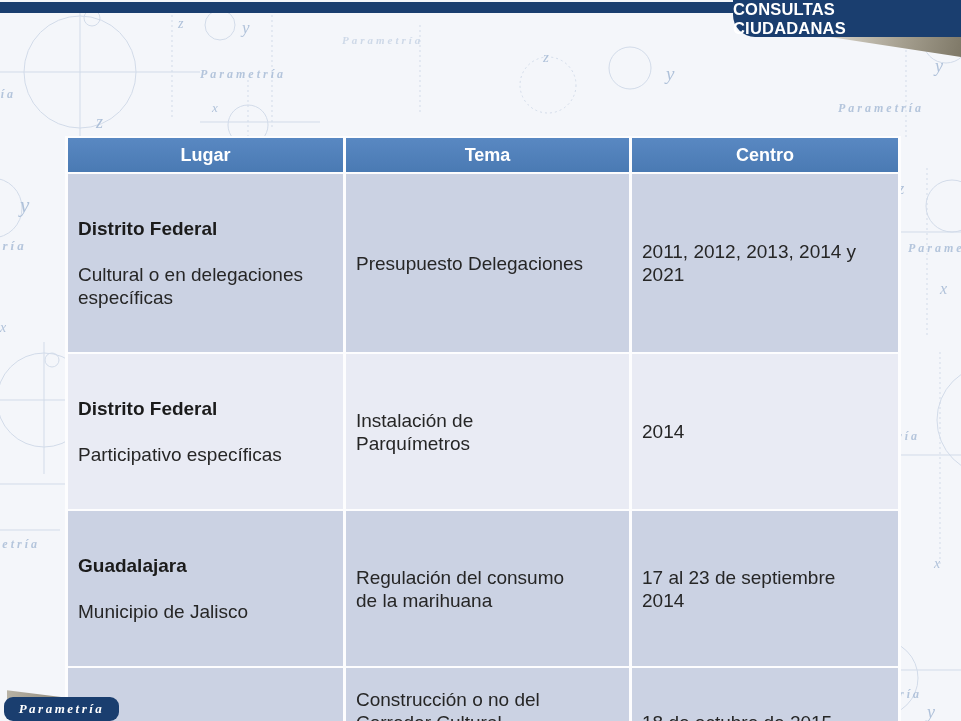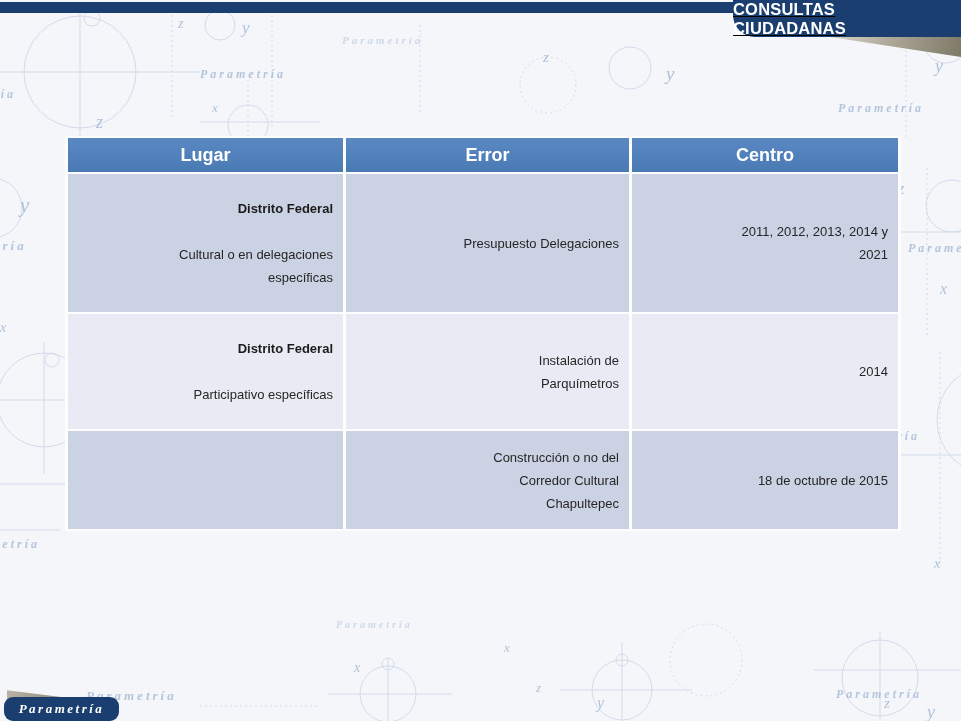--- a/index.html
+++ b/index.html
@@ -8,21 +8,21 @@
     background:#f4f6fa;
     font-family:"Liberation Sans", sans-serif;
   }
   svg.bg{position:absolute; inset:0; pointer-events:none;}
 
   .topbar{position:absolute; left:0; top:2px; width:100%; height:11px; background:#1a3e6f;}
   .banner{
     position:absolute; top:0; left:733px; right:0; height:37px;
     background:#1a3e6f; border-radius:0 0 0 22px;
     display:flex; align-items:center; justify-content:flex-end;
-    padding-right:13px; box-sizing:border-box;text-decoration:underline;
+    padding-right:13px; box-sizing:border-box;
   }
   .banner span{color:#ffffff; font-weight:bold; font-size:16.5px; letter-spacing:.2px;}
   .fold-top{
     position:absolute; top:37px; right:0; width:131px; height:20px;
     background:linear-gradient(105deg,#d8d4ca 0%,#a49e8e 55%,#7e7867 100%);
     clip-path:polygon(0 0,100% 0,100% 100%);
   }
 
   .title{
     position:absolute; top:49px; left:0; width:100%; text-align:center;
@@ -34,23 +34,23 @@
     position:absolute; left:65px; top:136px; width:836px;
     border-collapse:separate; border-spacing:3px 2px;
     background:#fdfdfe; table-layout:fixed;
   }
   table.consultas th{
     background:linear-gradient(#5988c2,#4a7ab3);
     color:#fff; font-weight:bold; font-size:18px; height:34px;
     text-align:center; padding:0 4px;
   }
   table.consultas td{
-    text-align:right; vertical-align:middle;
-    font-size:13px; line-height:23px; color:#262626;
-    padding:0 10px; white-space:pre-line; box-sizing:border-box;
+    text-align:left; vertical-align:middle;
+    font-size:19px; line-height:23px; color:#262626;
+    padding:20px 10px; white-space:pre-line; box-sizing:border-box;
   }
   tr.dark td{background:#cbd2e3;}
   tr.light td{background:#e9ebf4;}
   tr.r1 td{height:92px;} tr.r2 td{height:64px;} tr.r3 td{height:68px;}
   tr.r4 td{height:114px;} tr.r5 td{height:98px;}
   .place{font-weight:bold; color:#1b1b1b;}
 
   .fold-bottom{
     position:absolute; left:7px; top:688px; width:64px; height:13px;
     background:linear-gradient(100deg,#b8b3a6,#8a8475);
@@ -178,21 +178,21 @@
 
   <table class="consultas">
     <colgroup>
         <col style="width:275px">
         <col style="width:283px">
         <col style="width:266px">
       </colgroup>
     <thead>
       <tr>
         <th>Lugar</th>
-        <th>Error</th>
+        <th>Tema</th>
         <th>Centro</th>
       </tr>
     </thead>
     <tbody>
       <tr class="dark r1">
         <td>
           <div class="place">Distrito Federal</div>
           <div>Cultural o en delegaciones
 específicas</div>
         </td>
@@ -201,20 +201,30 @@
 2021</td>
       </tr>
       <tr class="light r2">
         <td>
           <div class="place">Distrito Federal</div>
           <div>Participativo específicas</div>
         </td>
         <td>Instalación de
 Parquímetros</td>
         <td>2014</td>
+      </tr>
+      <tr class="dark r3">
+        <td>
+          <div class="place">Guadalajara</div>
+          <div>Municipio de Jalisco</div>
+        </td>
+        <td>Regulación del consumo
+de la marihuana</td>
+        <td>17 al 23 de septiembre
+2014</td>
       </tr>
       <tr class="dark r5">
         <td>
           
           
         </td>
         <td>Construcción o no  del
 Corredor Cultural
 Chapultepec</td>
         <td>18 de octubre de 2015</td>

